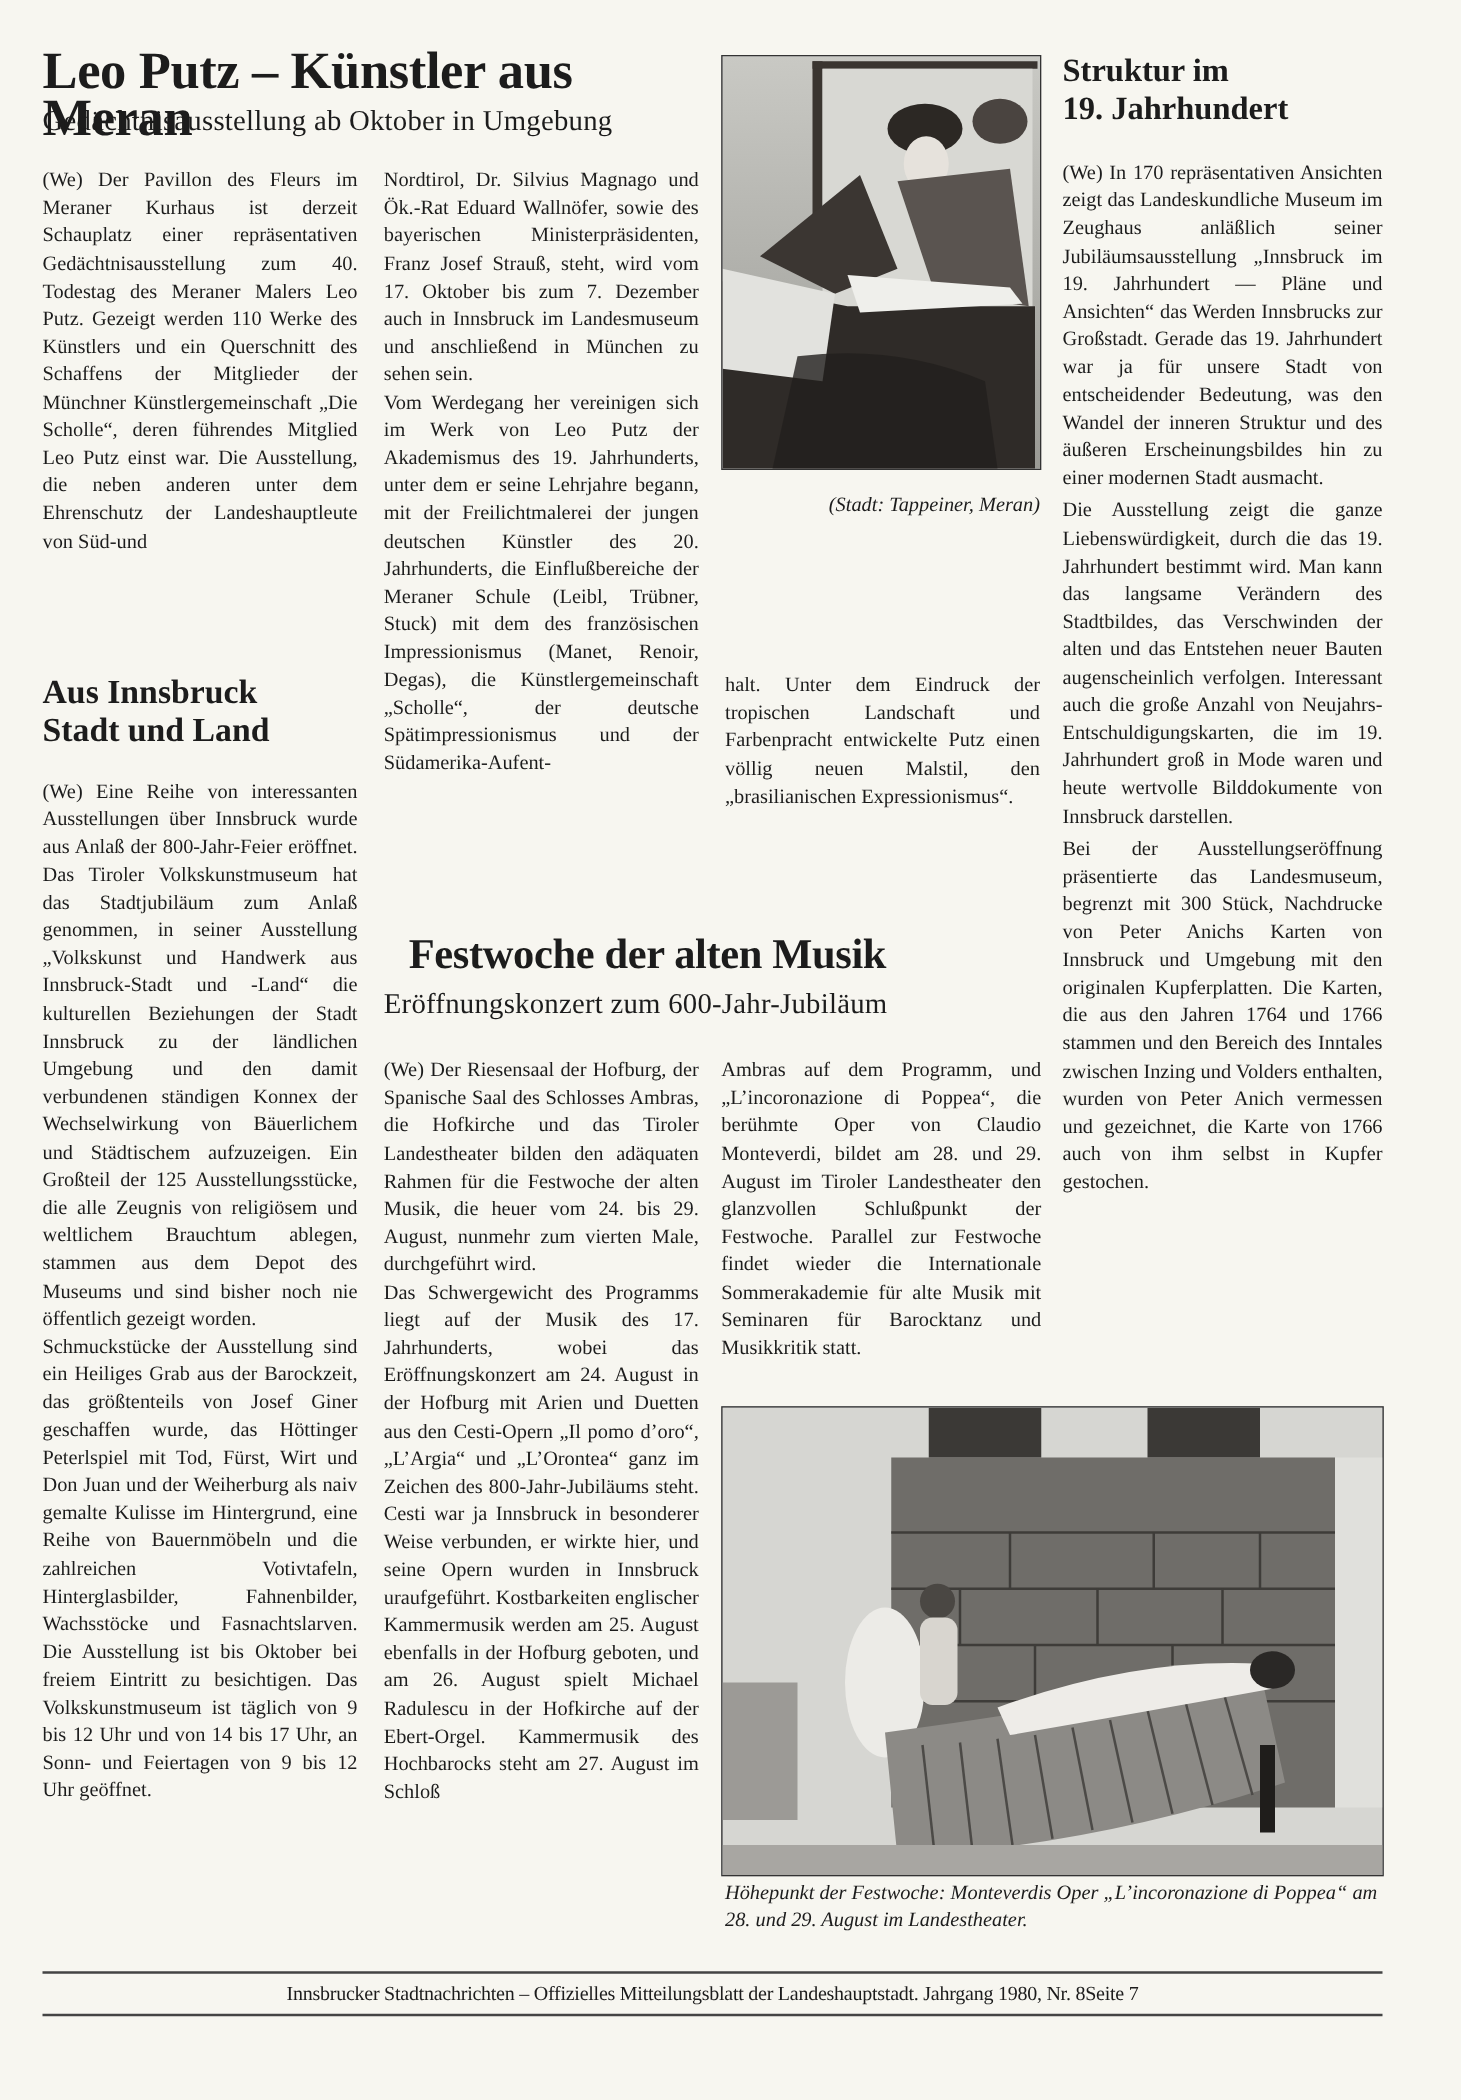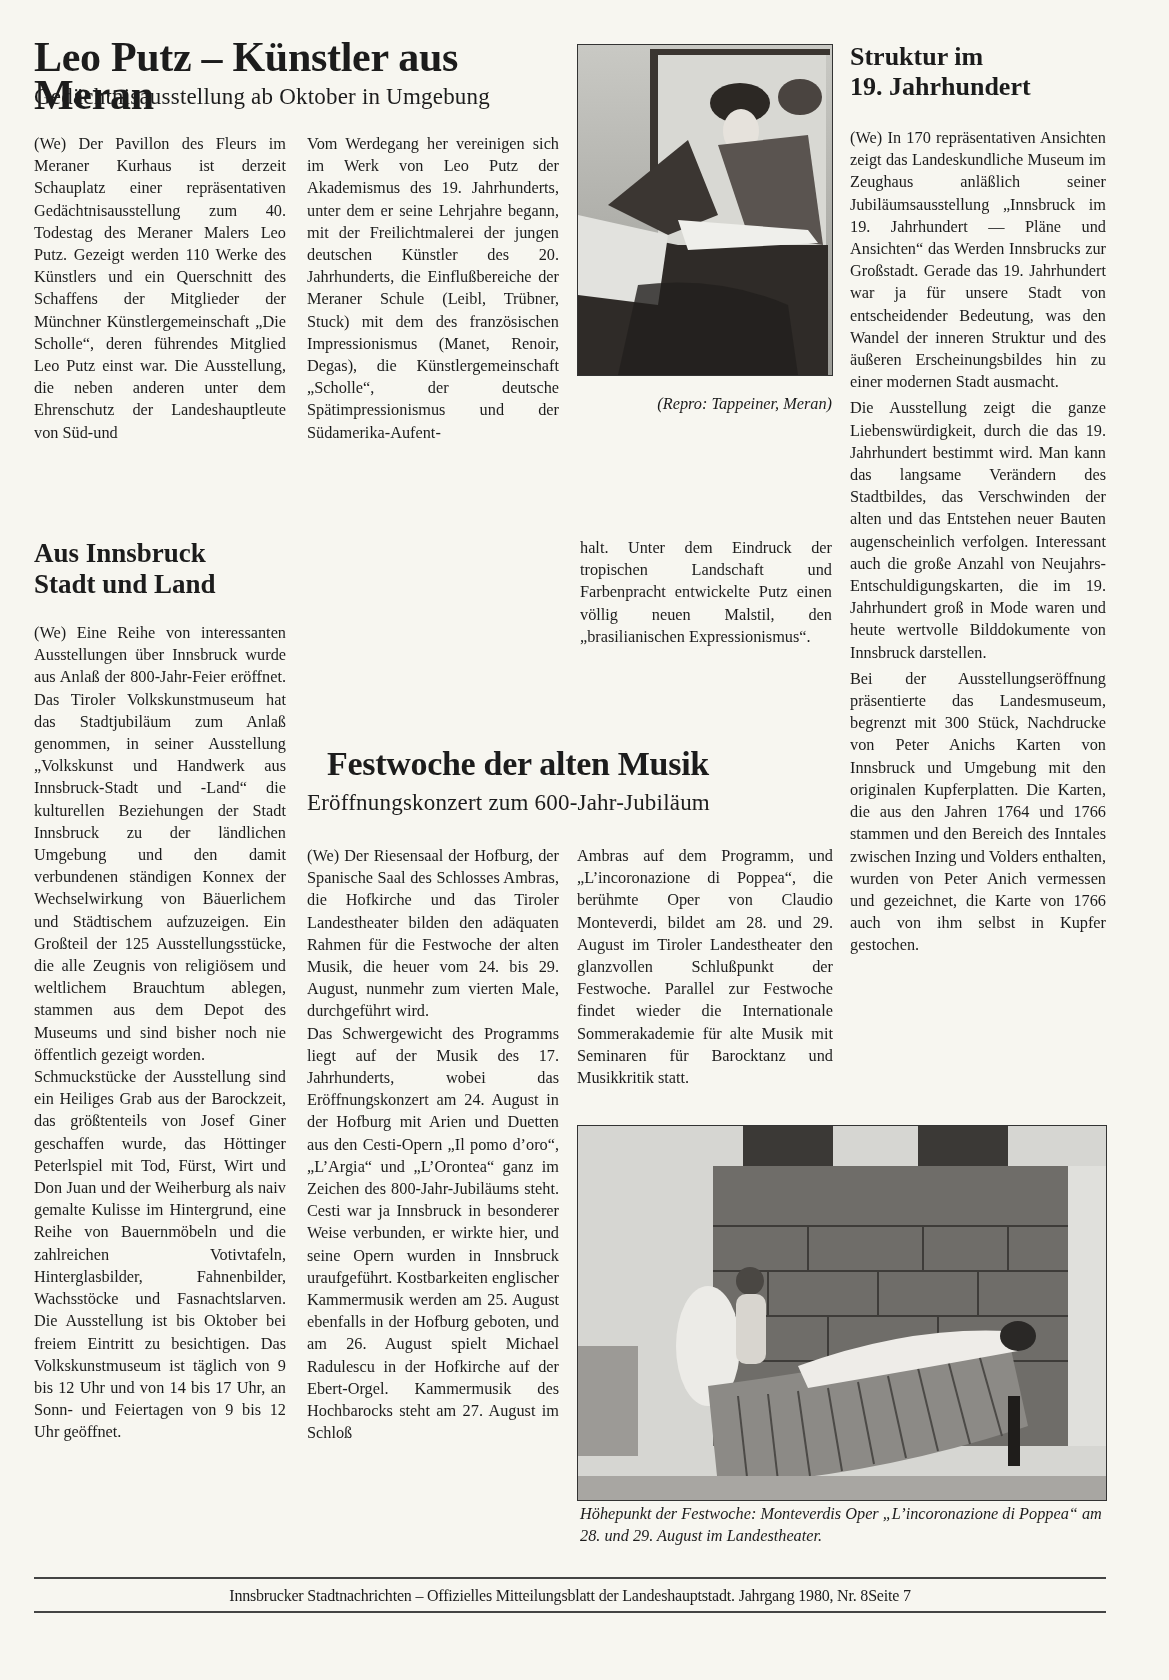--- a/index.html
+++ b/index.html
@@ -24,20 +24,21 @@
 <body>
 
 <h1 class="abs h1" style="left:34px; top:38px; width:540px;">Leo Putz – Künstler aus Meran</h1>
 <div class="abs sub" style="left:34px; top:84px; width:540px;">Gedächtnisausstellung ab Oktober in Umgebung</div>
 
 <div class="abs col" style="left:34px; top:133px; width:252px;">
   <p>(We) Der Pavillon des Fleurs im Meraner Kurhaus ist derzeit Schauplatz einer repräsentativen Gedächtnisausstellung zum 40. Todestag des Meraner Malers Leo Putz. Gezeigt werden 110 Werke des Künstlers und ein Querschnitt des Schaffens der Mitglieder der Münchner Künstlergemeinschaft „Die Scholle“, deren führendes Mitglied Leo Putz einst war. Die Ausstellung, die neben anderen unter dem Ehrenschutz der Landeshauptleute von Süd-und</p>
 </div>
 
 <div class="abs col" style="left:307px; top:133px; width:252px;">
+  <p>Nordtirol, Dr. Silvius Magnago und Ök.-Rat Eduard Wallnöfer, sowie des bayerischen Ministerpräsidenten, Franz Josef Strauß, steht, wird vom 17. Oktober bis zum 7. Dezember auch in Innsbruck im Landesmuseum und anschließend in München zu sehen sein.</p>
   <p>Vom Werdegang her vereinigen sich im Werk von Leo Putz der Akademismus des 19. Jahrhunderts, unter dem er seine Lehrjahre begann, mit der Freilichtmalerei der jungen deutschen Künstler des 20. Jahrhunderts, die Einflußbereiche der Meraner Schule (Leibl, Trübner, Stuck) mit dem des französischen Impressionismus (Manet, Renoir, Degas), die Künstlergemeinschaft „Scholle“, der deutsche Spätimpressionismus und der Südamerika-Aufent-</p>
 </div>
 
 <div class="abs photo" style="left:577px; top:44px; width:254px; height:330px;" aria-label="Gemälde Dame in Blau">
   <svg width="254" height="330" viewBox="0 0 254 330">
     <defs>
       <linearGradient id="bg1" x1="0" y1="0" x2="0" y2="1">
         <stop offset="0" stop-color="#c9c9c4"></stop>
           <stop offset="1" stop-color="#9a9a95"></stop>
       </linearGradient>
@@ -52,21 +53,21 @@
     <path d="M30 160 L110 95 L140 170 L90 190 Z" fill="#3b3632"></path>
     <path d="M140 100 L230 90 L245 200 L170 190 Z" fill="#5a5450"></path>
     <path d="M0 180 L100 200 L250 200 L250 330 L0 330 Z" fill="#2f2b28"></path>
     <path d="M0 170 L90 190 L80 260 L0 250 Z" fill="#e2e2de"></path>
     <path d="M100 175 L230 185 L240 198 L110 205 Z" fill="#efefeb"></path>
     <path d="M60 240 Q140 230 210 260 L220 330 L40 330 Z" fill="#221f1d" opacity="0.8"></path>
   </svg>
 </div>
 
 <div class="abs caption" style="left:580px; top:393px; width:252px;">
-  <span class="credit">(Repro: Tappeiner, Meran)</span>
+  <span class="credit">(Stadt: Tappeiner, Meran)</span>
 </div>
 
 <div class="abs col" style="left:580px; top:537px; width:252px;">
   <p>halt. Unter dem Eindruck der tropischen Landschaft und Farbenpracht entwickelte Putz einen völlig neuen Malstil, den „brasilianischen Expressionismus“.</p>
 </div>
 
 <div class="abs h2" style="left:34px; top:538px; width:252px;">
   <div>Aus Innsbruck</div>
   <div>Stadt und Land</div>
 </div>

